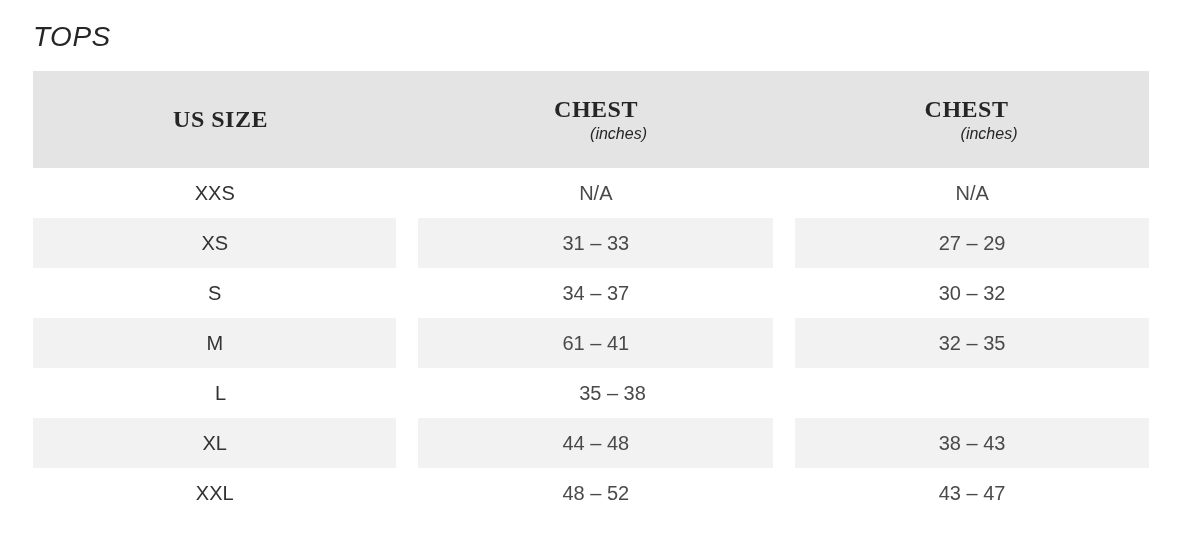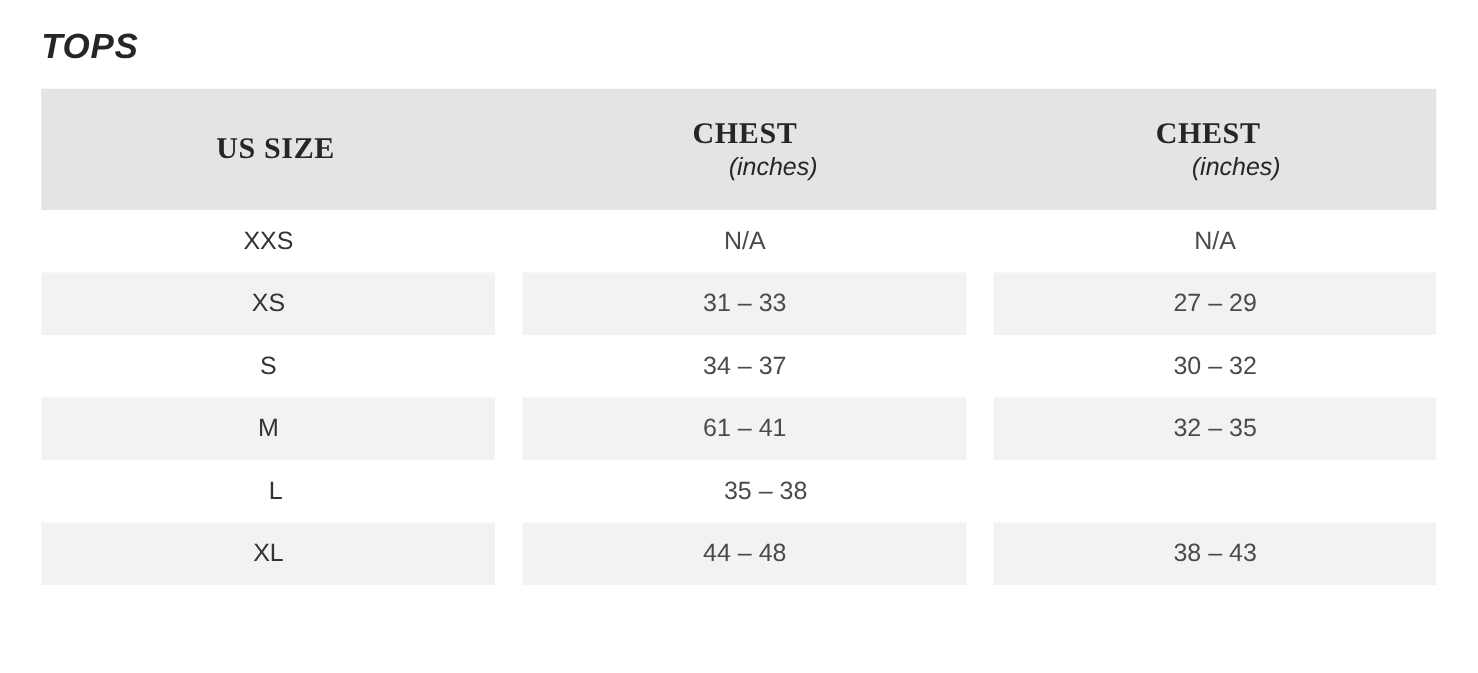--- a/index.html
+++ b/index.html
@@ -14,21 +14,21 @@
   .page {
     box-sizing: border-box;
     width: 1182px;
     padding: 20px 33px 0 33px;
   }
   .title {
     margin: 0 0 17px 0;
     height: 34px;
     line-height: 34px;
     font-size: 28px;
-    font-weight: bold;
+    font-weight: normal;
     font-style: italic;
     letter-spacing: 0.5px;
     color: var(--heading-text, #262626);
   }
   .size-table {
     width: 1116px;
   }
   .header-row {
     display: flex;
     column-gap: 5px;
@@ -45,21 +45,21 @@
     justify-content: center;
   }
   .hlabel {
     font-size: 24px;
     font-weight: bold;
     letter-spacing: 0.5px;
     color: var(--heading-text, #262626);
     font-family: Liberation Serif, serif;
   }
   .hsub {
-    font-size: 20px;
+    font-size: 16px;
     font-style: italic;
     margin-top: 2px;
     color: var(--heading-text, #262626);
     margin-left: 45px;
   }
   .row {
     display: flex;
     column-gap: 22px;
     height: 50px;
   }
@@ -124,15 +124,20 @@
     <div class="cell size-cell col-size">L</div>
     <div class="cell waist-cell col-waist">35 – 38</div>
   </div>
 
   <div class="row">
     <div class="cell size-cell col-size">XL</div>
     <div class="cell chest-cell col-chest">44 – 48</div>
     <div class="cell waist-cell col-waist">38 – 43</div>
   </div>
 
+  <div class="row">
+    <div class="cell size-cell col-size">XXL</div>
+    <div class="cell chest-cell col-chest">48 – 52</div>
+    <div class="cell waist-cell col-waist">43 – 47</div>
+  </div>
 </div>
   </div>
 </div>
 
 </body></html>

